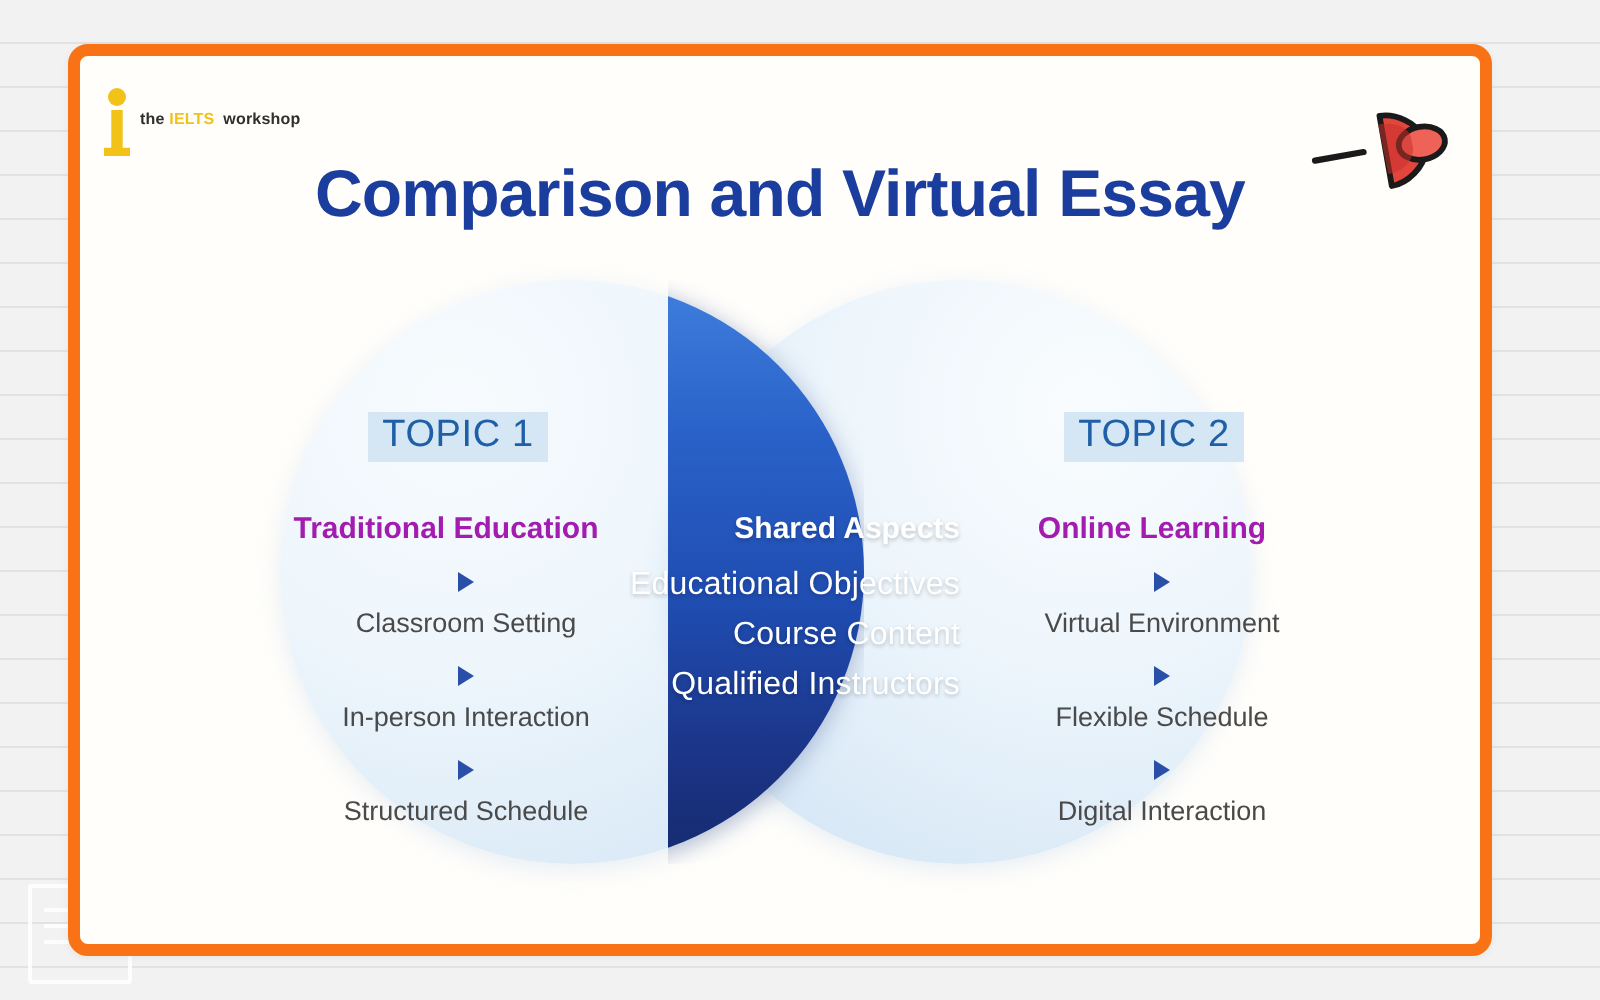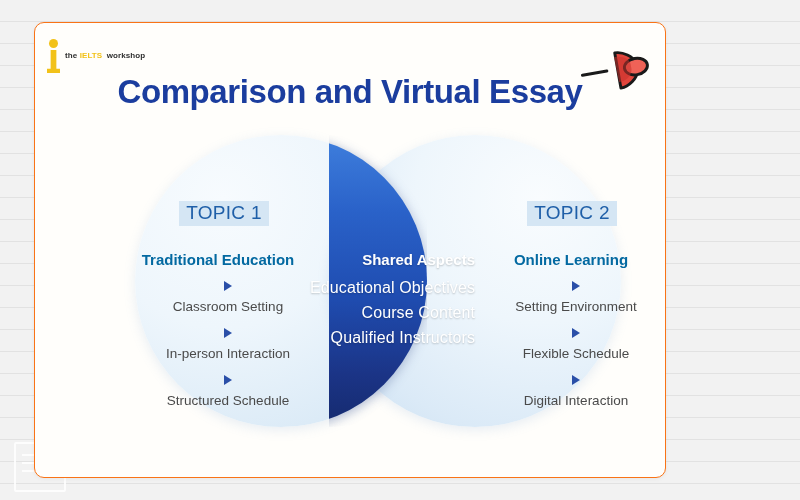--- a/index.html
+++ b/index.html
@@ -38,23 +38,23 @@
     left:6px; top:10px; width:26px; height:2px;
     background:rgba(255,255,255,.85);
     box-shadow:0 8px 0 rgba(255,255,255,.85),
                0 16px 0 rgba(255,255,255,.85);
   }
 
   
   #card {
     position:absolute;
     left:34px; top:22px;
-    width:632px; height:456px;
+    width:712px; height:456px;
     background:#fffefb;
-    border:1px solid #f97316;
+    border:6px solid #f97316;
     border-radius:10px;
     box-shadow:0 1px 4px rgba(0,0,0,.05);
     overflow:hidden;
   }
 
   
   #logo {
     position:absolute; left:11px; top:16px;
     display:flex; align-items:flex-start; gap:4px;
     user-select:none;
@@ -129,21 +129,21 @@
     color:#1f5fa8;
     font-size:19px;
     letter-spacing:.3px;
     padding:1px 7px 2px;
     margin-bottom:25px;
   }
   #side-left  .topic-wrap { text-align:center; padding-left:14px; }
   #side-right .topic-wrap { text-align:center; padding-right:6px; }
 
   .side-heading {
-    font-size:15px; font-weight:700; color:#0369a1;
+    font-size:15px; font-weight:700; color:#a21caf;
     margin-bottom:13px; text-align:center;
   }
   #side-left  .side-heading { padding-left:2px; }
   #side-right .side-heading { padding-right:8px; }
 
   .bullets { list-style:none; }
   .bullets li {
     display:flex; align-items:center; gap:8px;
     font-size:13.5px; color:#4a4a4a;
     margin-bottom:14px;
@@ -237,21 +237,21 @@
       </div>
 
       <div class="side" id="side-right">
         <div class="topic-wrap">
           <span class="topic-badge">TOPIC 2</span>
         </div>
         <div class="side-heading">Online Learning</div>
         <ul class="bullets">
           <li>
             <span class="tri"></span>
-            <span>Setting Environment</span>
+            <span>Virtual Environment</span>
           </li>
           <li>
             <span class="tri"></span>
             <span>Flexible Schedule</span>
           </li>
           <li>
             <span class="tri"></span>
             <span>Digital Interaction</span>
           </li>
         </ul>

